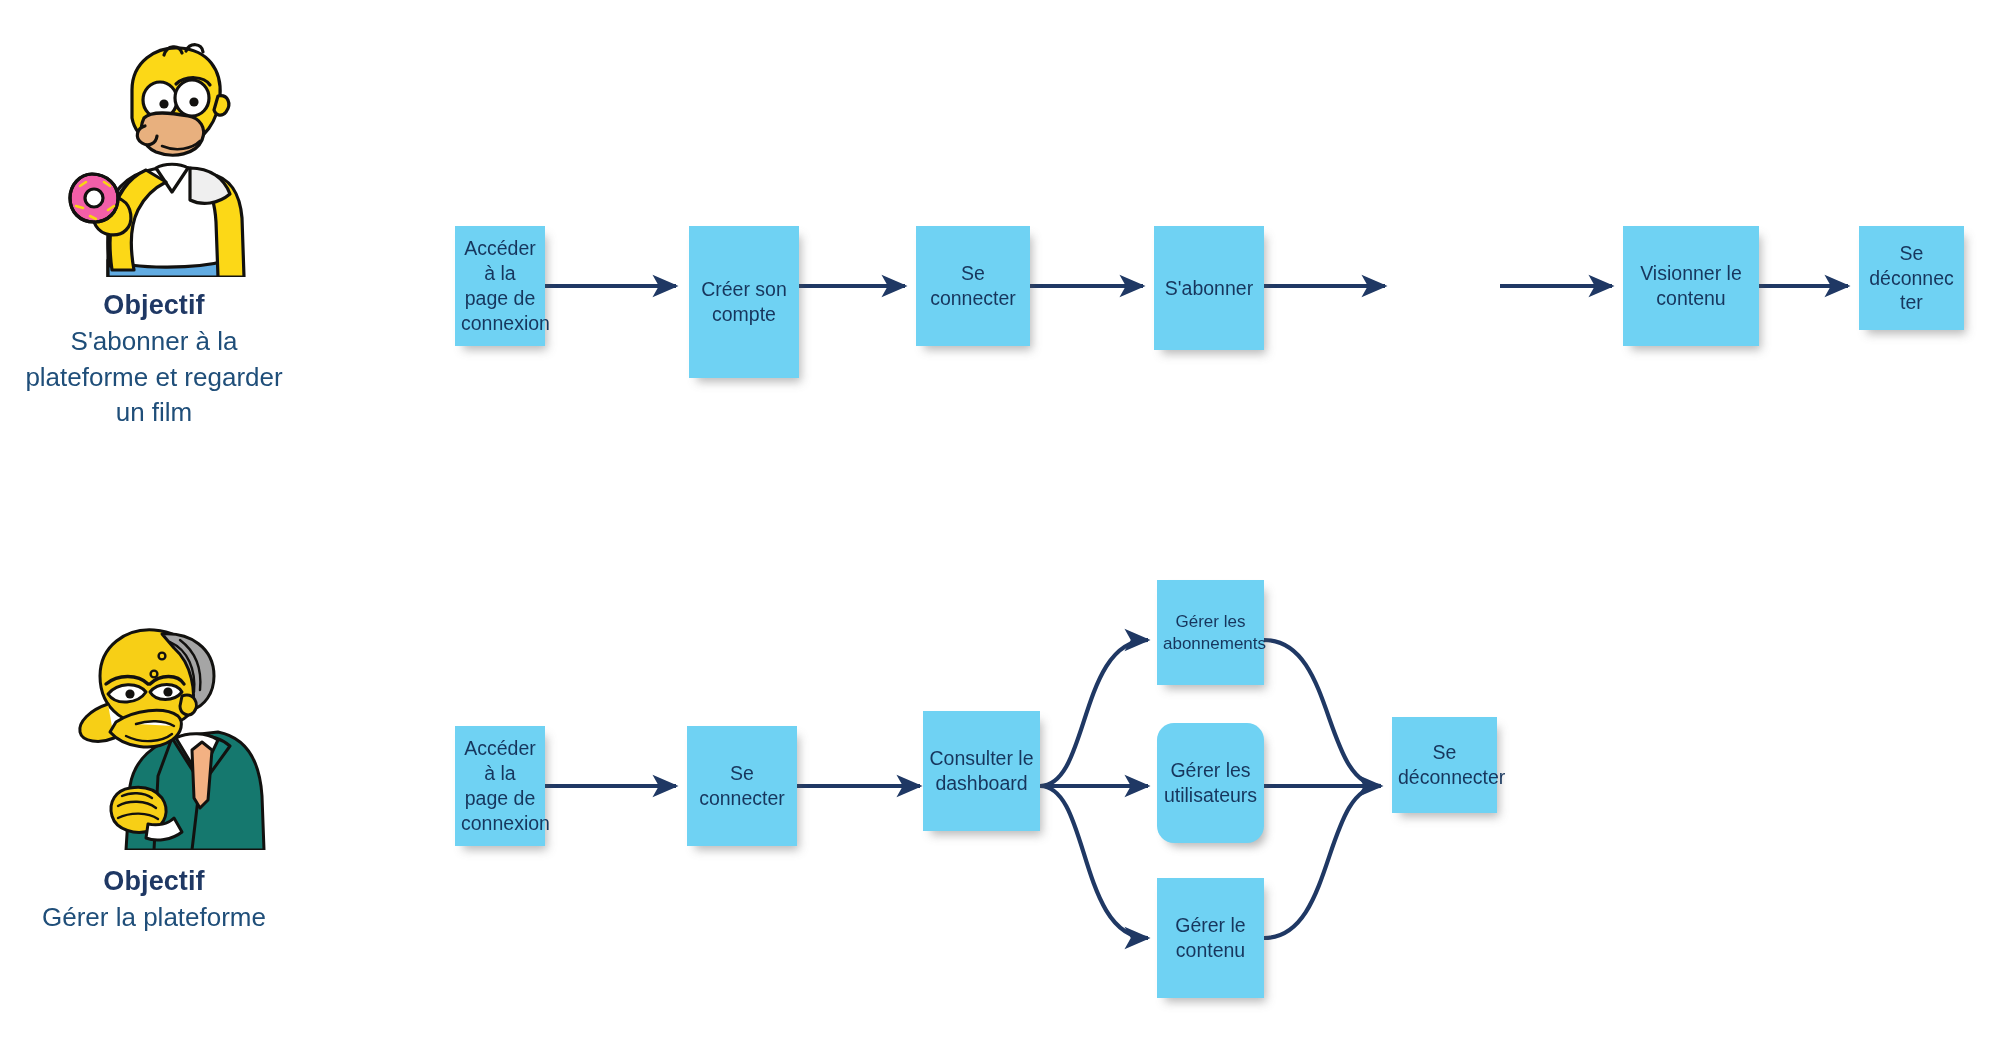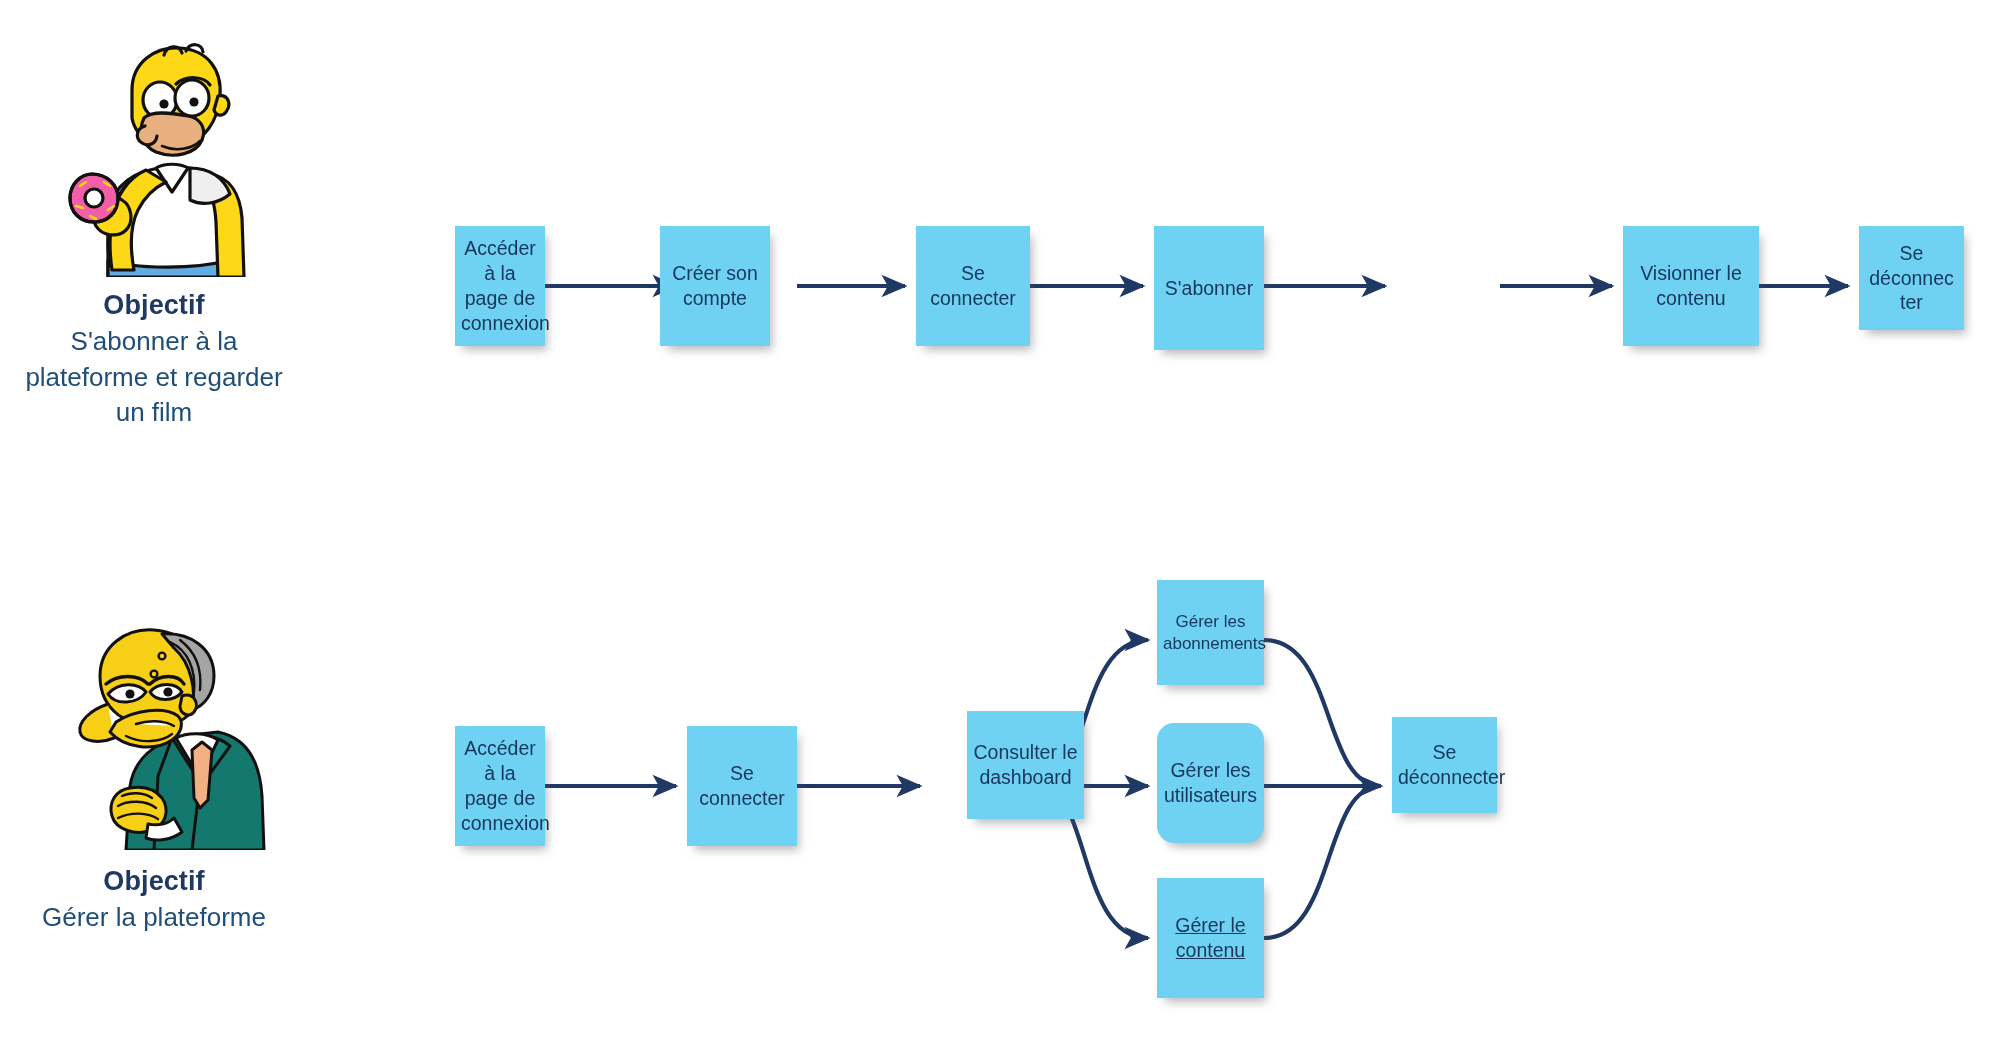--- a/index.html
+++ b/index.html
@@ -219,21 +219,21 @@
         </g>
       </svg>
     </div>
     <div class="persona-title">Objectif</div>
     <div class="persona-goal">Gérer la plateforme</div>
   </div>
 
   <div class="node fs-std" style="left:455px; top:226px; width:90px; height:120px;">
     <span>Accéder à la page de connexion</span>
   </div>
-  <div class="node fs-std" style="left:660px; top:226px; width:110px; height:120px;">
+  <div class="node fs-std" style="left:689px; top:226px; width:110px; height:152px;">
     <span>Créer son compte</span>
   </div>
   <div class="node fs-std" style="left:916px; top:226px; width:114px; height:120px;">
     <span>Se connecter</span>
   </div>
   <div class="node fs-std" style="left:1154px; top:226px; width:110px; height:124px;">
     <span>S'abonner</span>
   </div>
   <div class="node fs-std" style="left:1623px; top:226px; width:136px; height:120px;">
     <span>Visionner le contenu</span>
@@ -241,29 +241,29 @@
   <div class="node fs-std" style="left:1859px; top:226px; width:105px; height:104px;">
     <span>Se déconnec ter</span>
   </div>
 
   <div class="node fs-std" style="left:455px; top:726px; width:90px; height:120px;">
     <span>Accéder à la page de connexion</span>
   </div>
   <div class="node fs-std" style="left:687px; top:726px; width:110px; height:120px;">
     <span>Se connecter</span>
   </div>
-  <div class="node fs-std" style="left:967px; top:711px; width:117px; height:108px;">
+  <div class="node fs-std" style="left:923px; top:711px; width:117px; height:120px;">
     <span>Consulter le dashboard</span>
   </div>
   <div class="node fs-sm" style="left:1157px; top:580px; width:107px; height:105px;">
     <span>Gérer les abonnements</span>
   </div>
   <div class="node fs-std" style="left:1157px; top:723px; width:107px; height:120px;border-radius:17px;">
     <span>Gérer les utilisateurs</span>
   </div>
-  <div class="node fs-std" style="left:1157px; top:878px; width:107px; height:120px;text-decoration:underline;">
+  <div class="node fs-std" style="left:1157px; top:878px; width:107px; height:120px;">
     <span>Gérer le contenu</span>
   </div>
   <div class="node fs-std" style="left:1392px; top:717px; width:105px; height:96px;">
     <span>Se déconnecter</span>
   </div>
 
 </div>
 
 </body></html>

